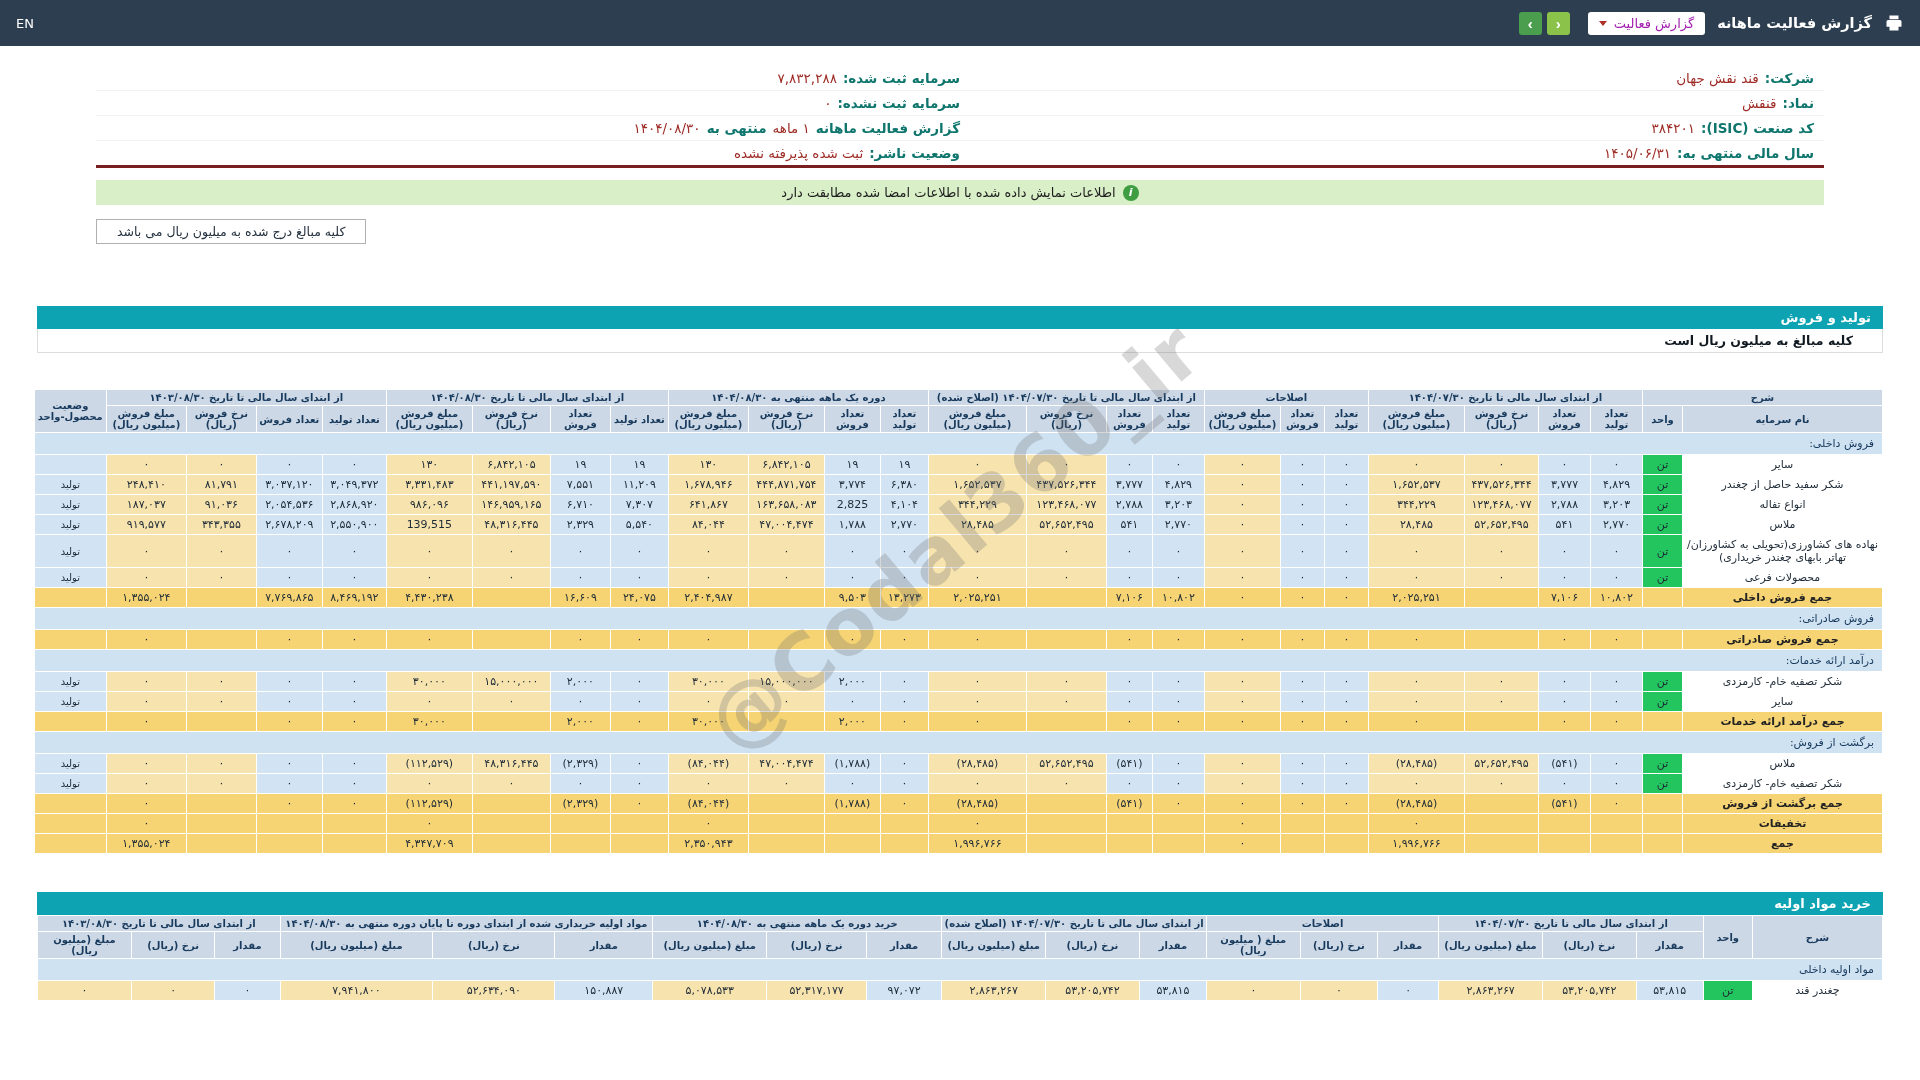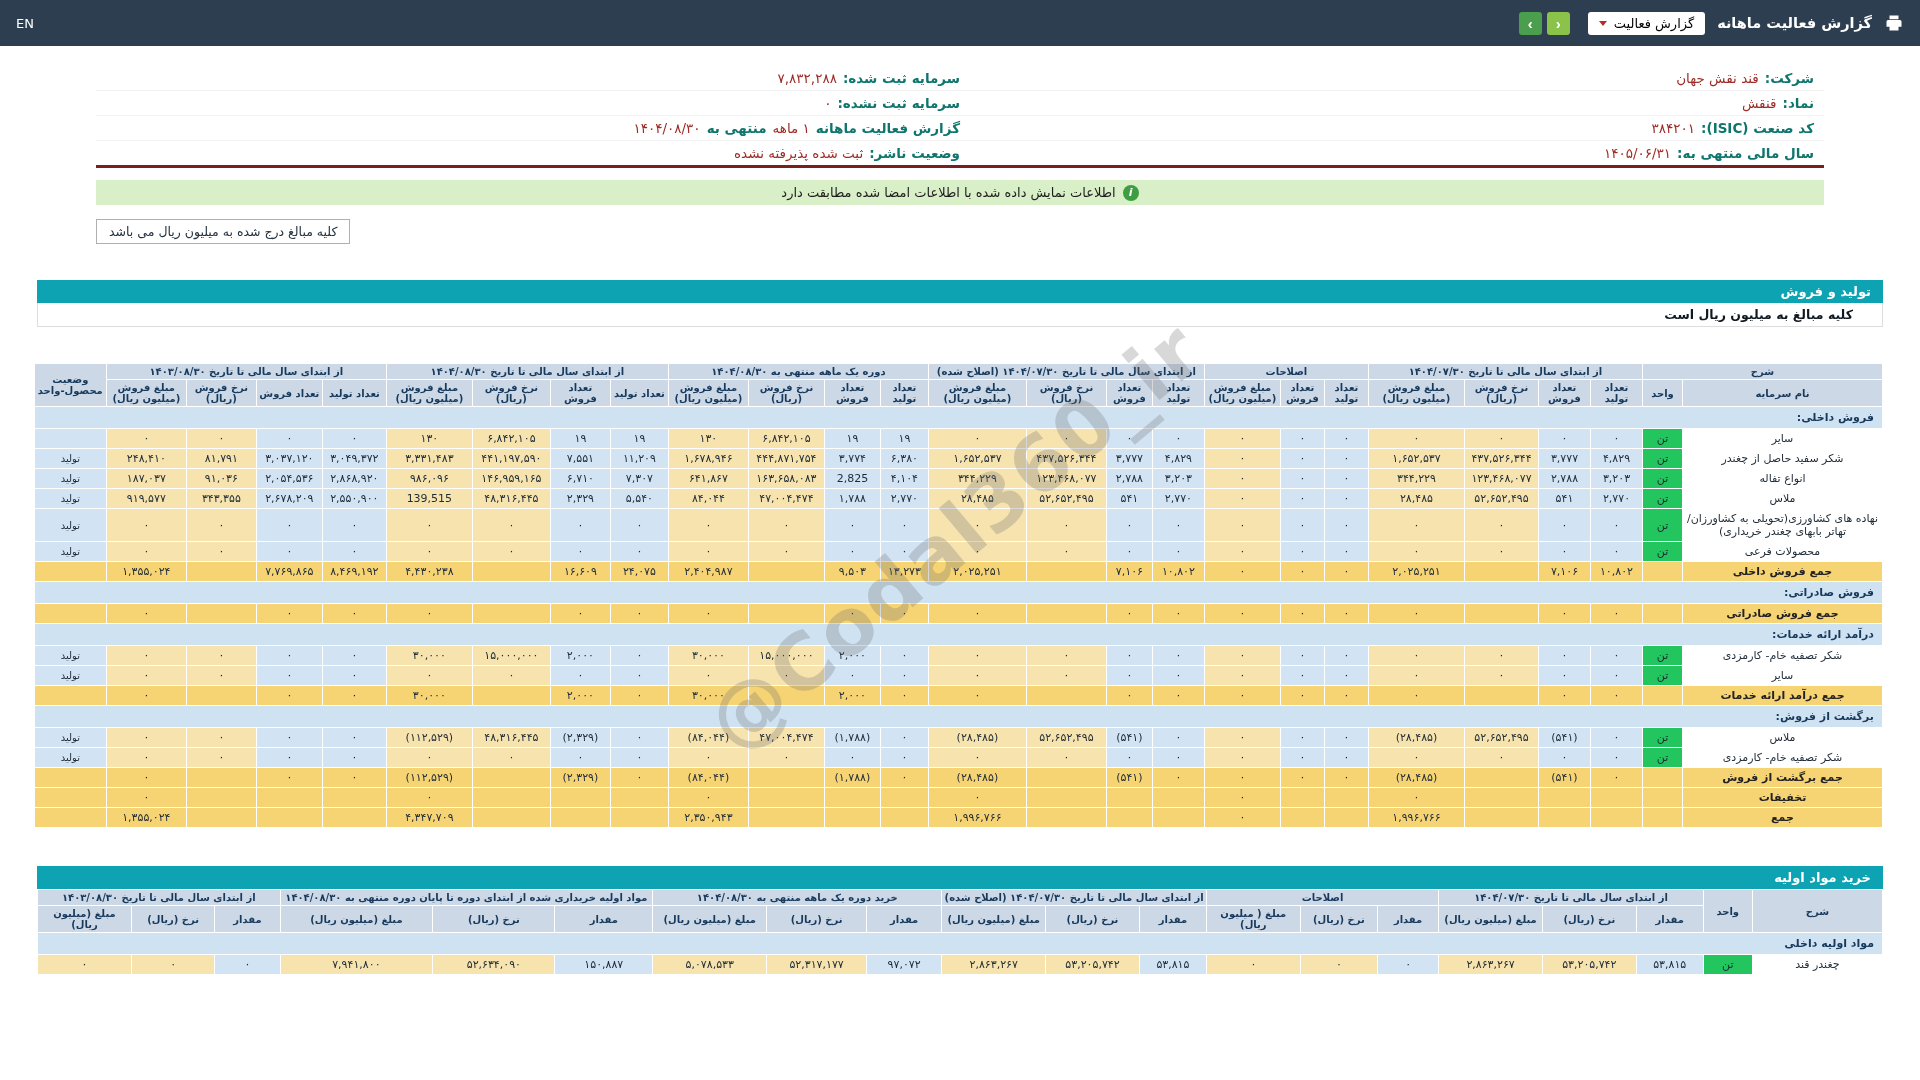--- a/index.html
+++ b/index.html
@@ -6,57 +6,57 @@
   html,body{margin:0;padding:0;}
   body{
     width:1920px;height:1080px;overflow:hidden;position:relative;
     background:#ffffff;direction:rtl;
     font-family:"DejaVu Sans","Liberation Sans",sans-serif;
     color:#1e2a36;
   }
   
   .topbar{height:46px;background:var(--topbar-bg,#2d3e50);display:flex;align-items:center;padding:0 16px;gap:12px;color:#fff;}
   .topbar .ptitle{font-size:14.5px;font-weight:bold;}
-  .dropdown{background:#fff;color:#000000;font-size:13px;border:none;border-radius:3px;padding:4px 11px;display:flex;align-items:center;gap:7px;cursor:pointer;font-family:inherit;}
+  .dropdown{background:#fff;color:#a21caf;font-size:13px;border:none;border-radius:3px;padding:4px 11px;display:flex;align-items:center;gap:7px;cursor:pointer;font-family:inherit;}
   .caret{width:0;height:0;border-left:4px solid transparent;border-right:4px solid transparent;border-top:5px solid #b03028;}
   .arrows{display:flex;gap:5px;margin-right:6px;}
   .abtn{width:23px;height:23px;border:none;border-radius:3px;color:#fff;font-size:15px;font-weight:bold;display:flex;align-items:center;justify-content:center;cursor:pointer;direction:ltr;padding:0;}
   .abtn.next{background:var(--lime-btn,#8bc34a);}
   .abtn.prev{background:var(--green-btn,#4c9e4f);}
   .spacer{flex:1;}
   .en{color:#fff;font-size:13px;text-decoration:none;}
   
   .info{margin:20px 96px 0;border-bottom:3px solid var(--rule-maroon,#7a1f1f);font-size:13.5px;}
   .irow{display:flex;padding:4px 10px;border-bottom:1px solid #f2f2f2;}
   .irow:last-child{border-bottom:none;}
   .half{width:50%;display:flex;gap:6px;align-items:baseline;}
   .lbl{font-weight:bold;color:#0f766e;}
   .val{color:var(--value-red,#9e2b25);}
   
   .banner{margin:12px 96px 0;background:var(--banner-green,#d9efc8);height:25px;display:flex;align-items:center;justify-content:center;gap:7px;font-size:13px;color:#1d1d1d;}
   .iicon{width:16px;height:16px;border-radius:50%;background:#3e9e41;color:#fff;font-size:11px;font-weight:bold;font-style:italic;display:flex;align-items:center;justify-content:center;flex:0 0 auto;}
   .million-wrap{margin:14px 96px 0;display:flex;justify-content:flex-end;}
-  .million{border:1px solid #b0b0b0;padding:4px 12px;font-size:12.5px;color:#24313f;background:#fff;}
+  .million{border:1px solid #b0b0b0;padding:4px 20px;font-size:12.5px;color:#24313f;background:#fff;}
   
   .tealbar{margin:0 37px;background:var(--teal,#0da3b3);color:#fff;font-weight:bold;font-size:13px;padding:4px 12px;}
-  .tb1{margin-top:36px;}
+  .tb1{margin-top:62px;}
   .tb2{margin-top:38px;}
   .noterow{margin:0 37px;border:1px solid #ddd;border-top:none;background:#fff;padding:4px 29px;font-size:12.5px;font-weight:bold;color:#101820;}
   
   table.data{border-collapse:collapse;table-layout:fixed;width:1846px;margin:0 37px;font-size:11px;border:1px solid #c9d3df;}
   #prod-table{margin-top:36px;}
   table.data th{background:var(--header-blue,#ccd8e6);color:#17395c;font-size:10px;font-weight:bold;border:1px solid #fff;padding:2px 2px;text-align:center;vertical-align:middle;}
   table.data td{border:1px solid #fff;padding:3px 3px;text-align:center;vertical-align:middle;color:#1e2a36;}
   td.num{direction:ltr;}
   td.q{background:var(--cell-blue,#d2e4f3);}
   td.r,td.m{background:var(--cell-wheat,#f6e3ae);}
   td.name{background:#fff;border:1px solid #ececec;text-align:right;color:#1c3d5c;padding-right:8px;}
   td.unit{background:#22c55e;border:1px solid #ececec;direction:rtl;}
   td.status{background:var(--cell-blue,#d2e4f3);font-size:10px;color:#1c3d5c;}
-  tr.section td{background:var(--section-blue,#cfe2f2);text-align:right;font-weight:bold;color:#17395c;padding:4px 8px;margin-top:36px;}
+  tr.section td{background:var(--section-blue,#cfe2f2);text-align:right;font-weight:normal;color:#17395c;padding:4px 8px;margin-top:36px;}
   tr.sum td{background:var(--sum-yellow,#f6d474);}
   tr.sum td.name{font-weight:bold;color:#222;}
   td.neg{color:var(--negative,#cc1111);}
   
   .watermark{position:absolute;left:690px;top:700px;transform:rotate(-40deg);transform-origin:left top;font-size:78px;font-weight:bold;color:rgba(110,110,110,0.27);direction:ltr;pointer-events:none;z-index:9;letter-spacing:2px;white-space:nowrap;}
 </style>
 </head>
 <body>
 
 <div class="topbar">

